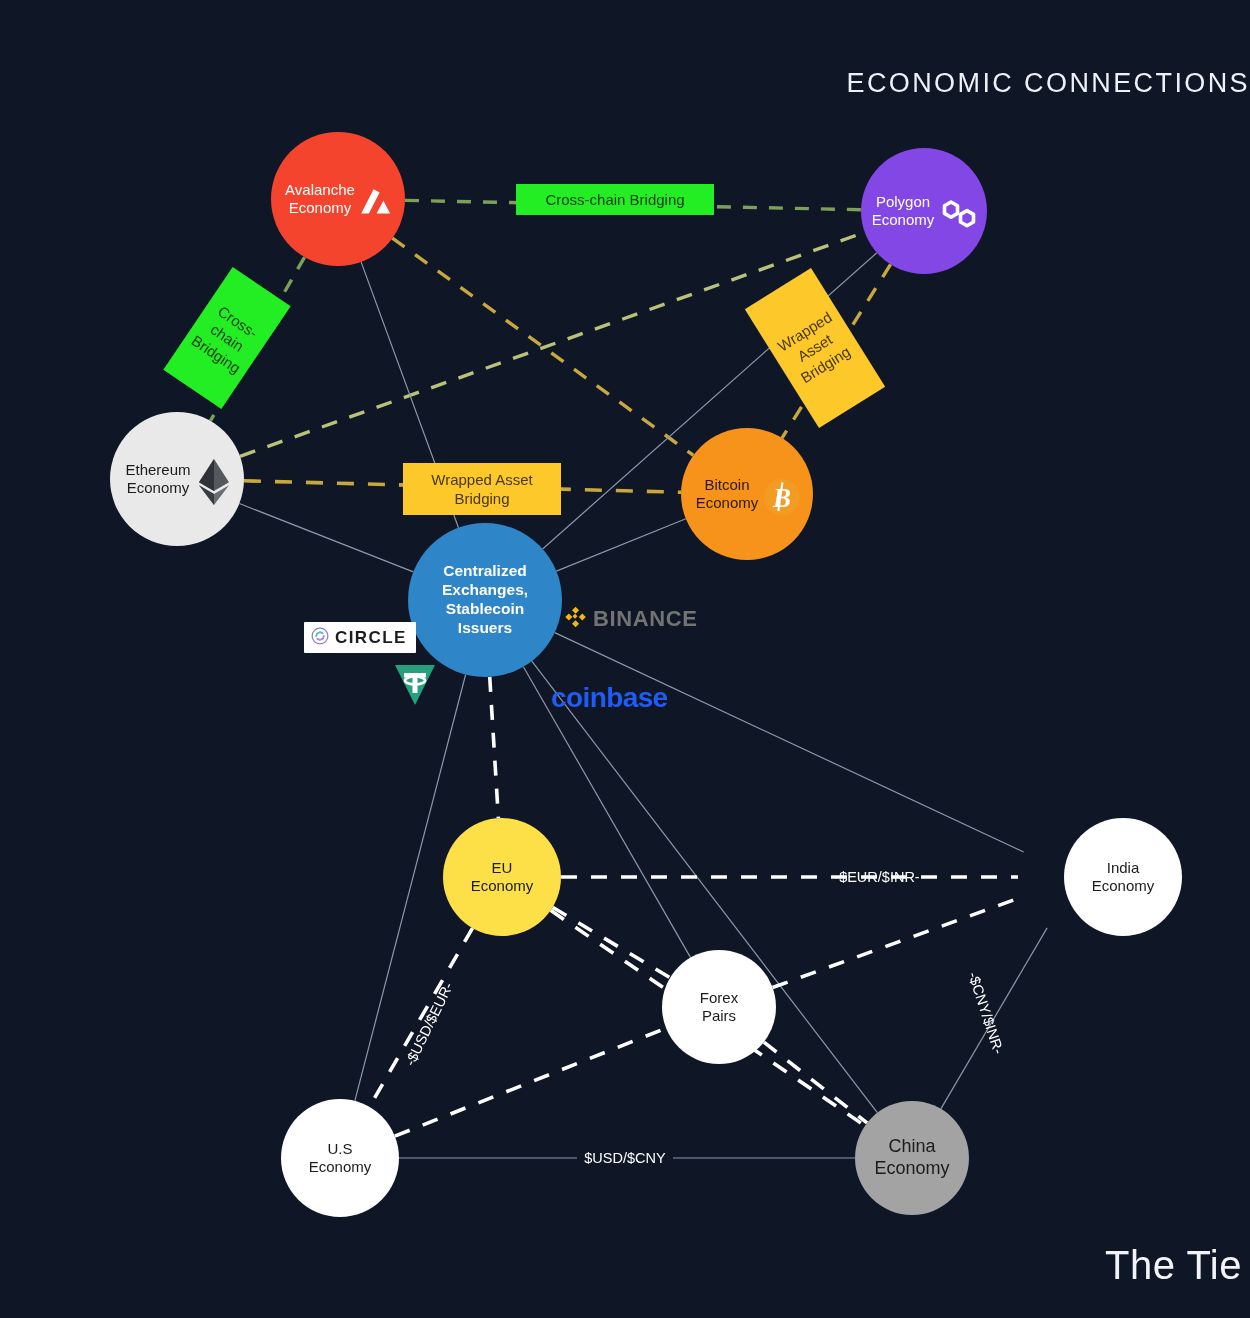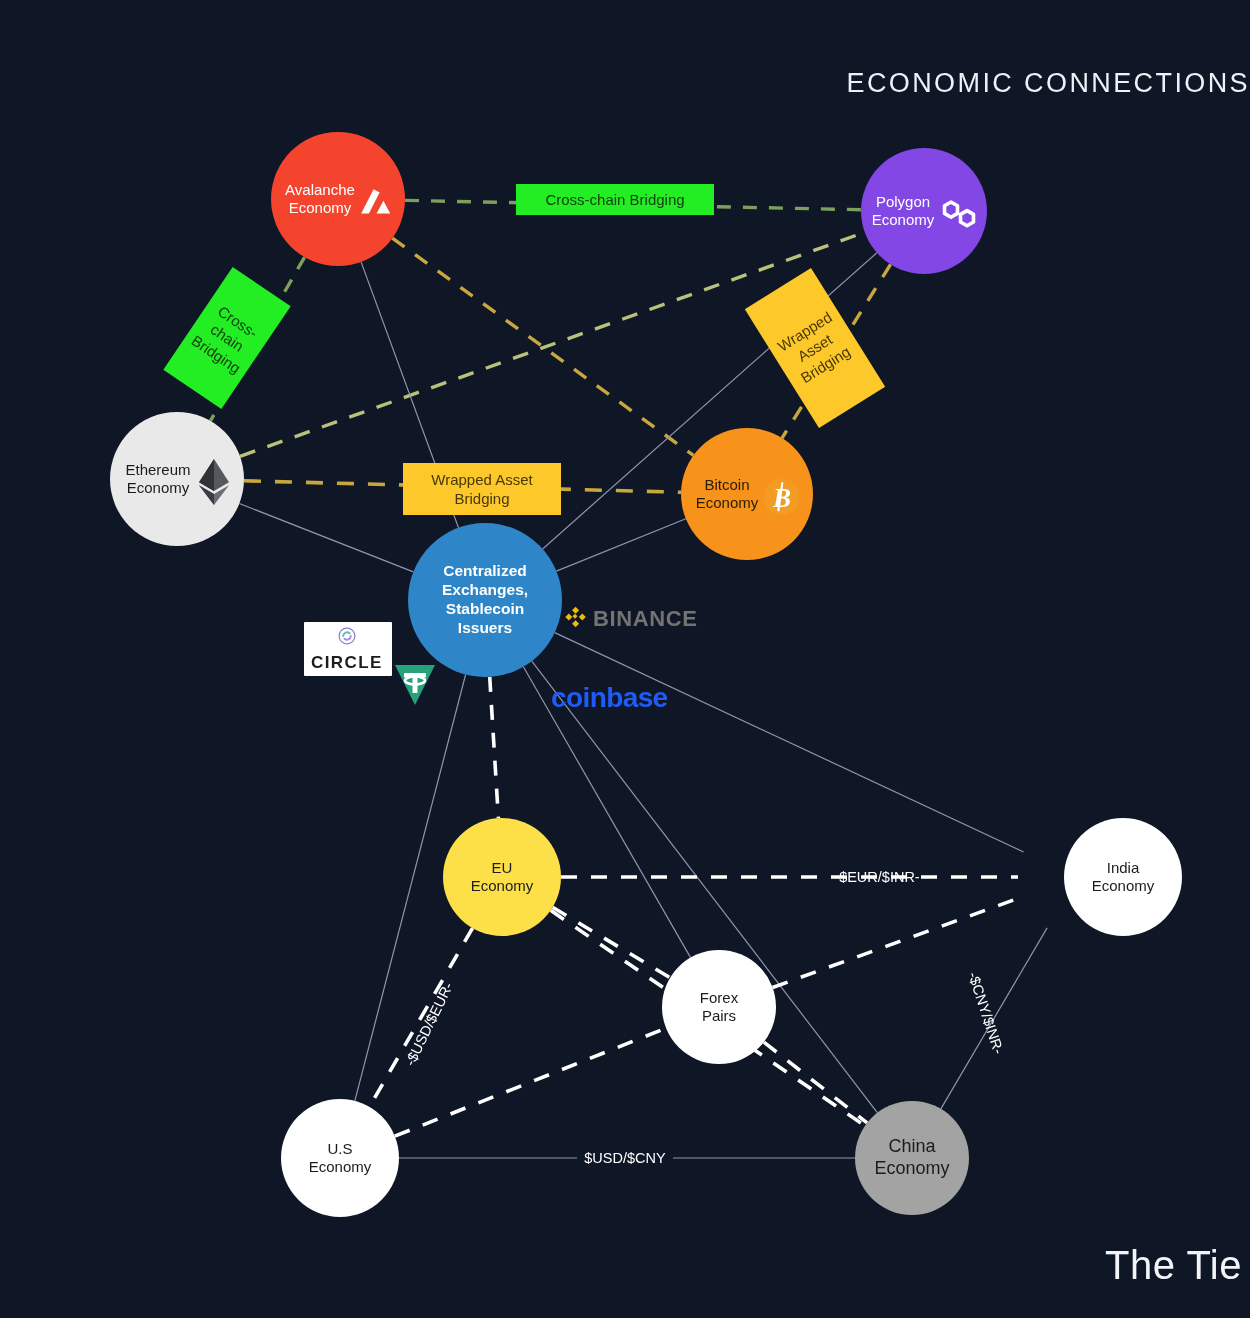--- a/index.html
+++ b/index.html
@@ -105,21 +105,20 @@
   }
   #logo-circle {
     background: #ffffff;
     padding: 5px 9px 5px 7px;
     border-radius: 1px;
     font-size: 17px;
     letter-spacing: 1.4px;
     color: #1d1d1f;
     font-weight: 700;
     gap: 6px;
-    flex-direction: column;
   }
   #logo-binance {
     color: #737373;
     font-size: 22px;
     font-weight: 700;
     letter-spacing: 0.6px;
     gap: 7px;
   }
   #logo-coinbase {
     color: #1f5bf5;

